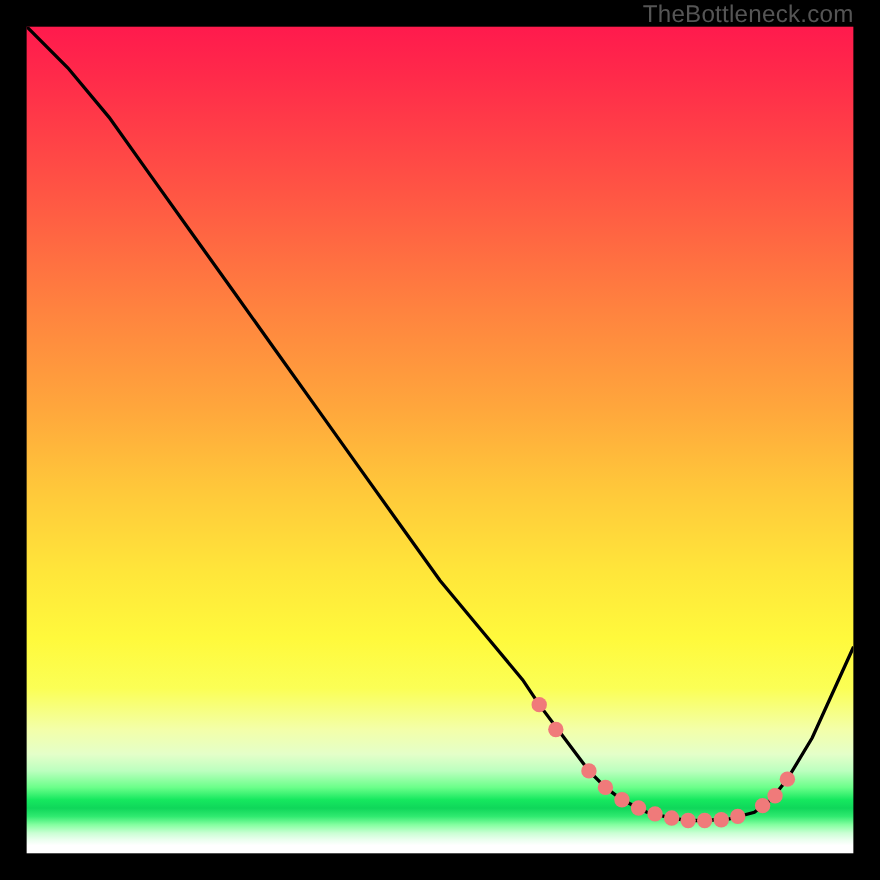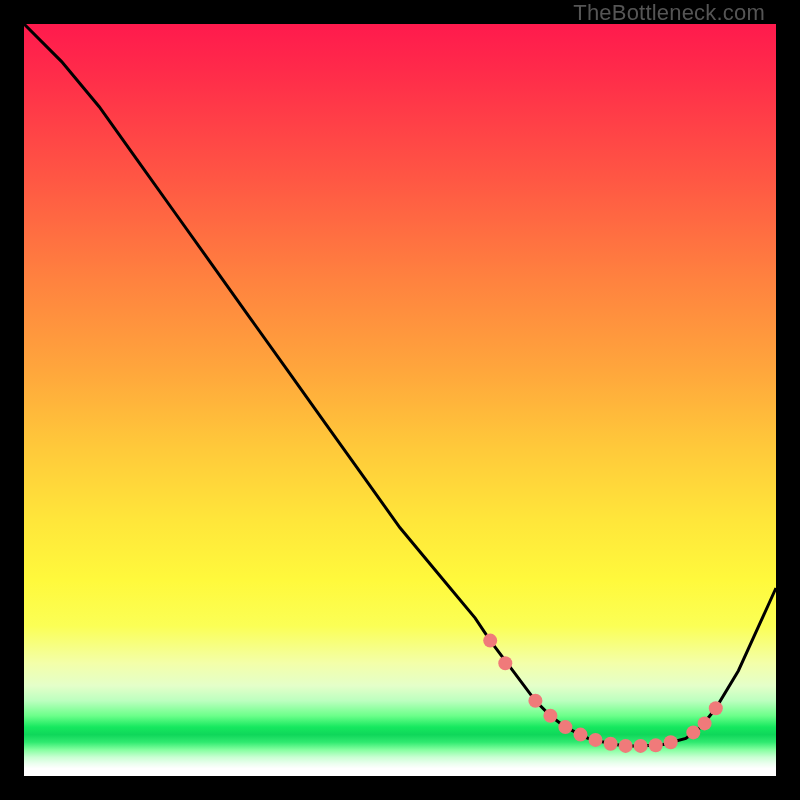--- a/index.html
+++ b/index.html
@@ -52,21 +52,21 @@
       #84ffa0 96.5%,
       #c9ffd3 97.5%,
       #eaffee 98.3%,
       #ffffff 99%,
       #ffffff 100%
     );
   }
   .watermark {
     position: absolute;
     top: 0;
-    right: 35px;
+    right: 24px;
     color: #555;
     font-size: 22px;
     font-weight: 500;
     letter-spacing: 0.2px;
     z-index: 5;
     user-select: none;
   }
   svg.curve {
     position: absolute;
     inset: 0;

